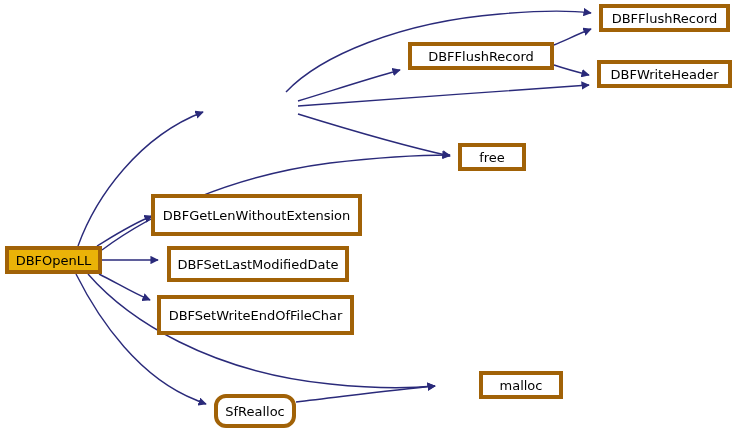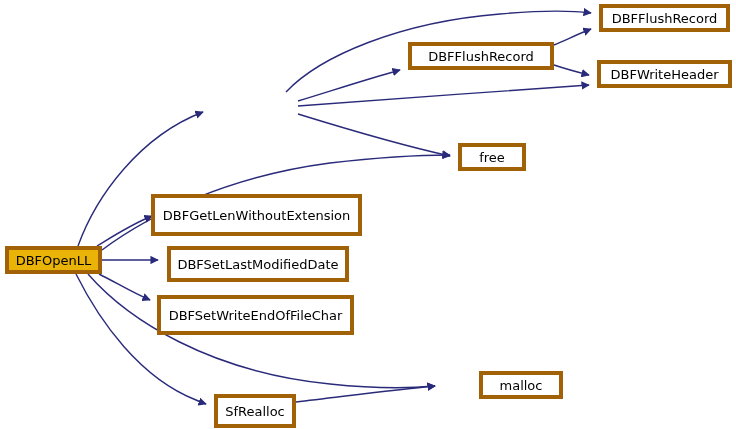--- a/index.html
+++ b/index.html
@@ -102,21 +102,21 @@
   </div>
 
   <div class="node" style="left:167px; top:246px; width:182px; height:36px;">
     <span class="node-label">DBFSetLastModifiedDate</span>
   </div>
 
   <div class="node" style="left:157px; top:295px; width:197px; height:40px;">
     <span class="node-label">DBFSetWriteEndOfFileChar</span>
   </div>
 
-  <div class="node" style="left:214px; top:394px; width:82px; height:34px;">
+  <div class="node" style="left:214px; top:394px; width:82px; height:34px;border-radius:12px;">
     <span class="node-label">SfRealloc</span>
   </div>
 
   <div class="node" style="left:408px; top:42px; width:146px; height:28px;">
     <span class="node-label">DBFFlushRecord</span>
   </div>
 
   <div class="node" style="left:458px; top:143px; width:68px; height:28px;">
     <span class="node-label">free</span>
   </div>

